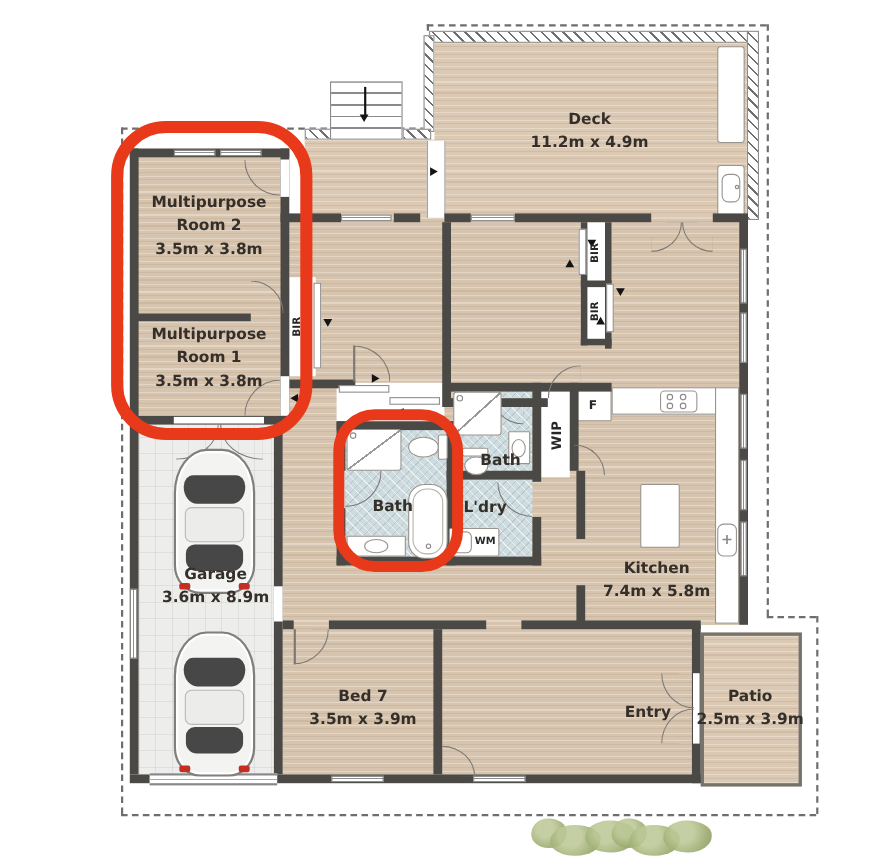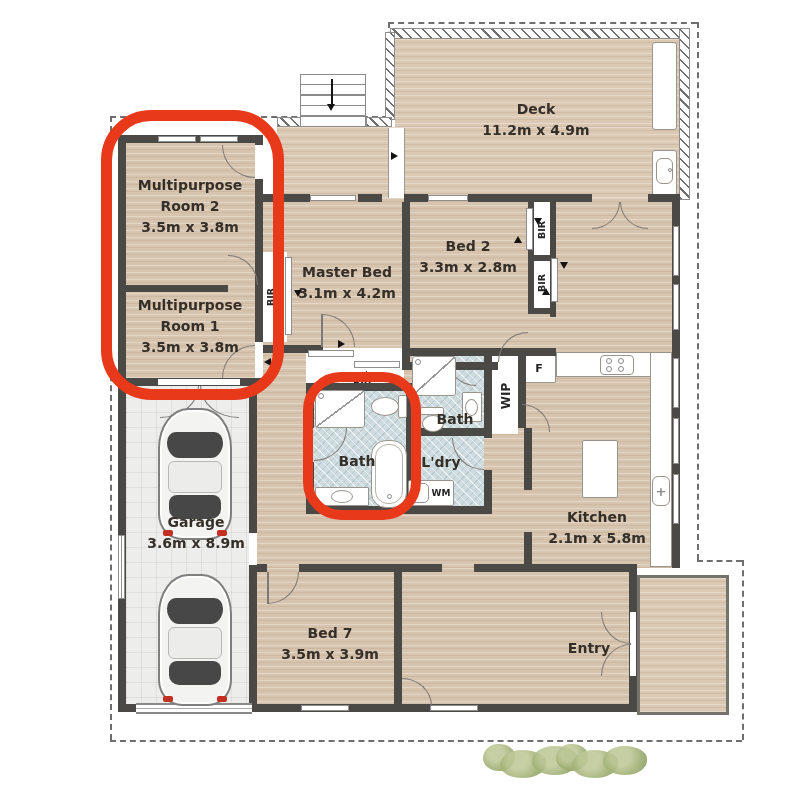--- a/index.html
+++ b/index.html
@@ -267,51 +267,47 @@
   <div class="a lbl" style="left:190px;top:206px">
     <div>Multipurpose</div>
       <div>Room 2</div>
       <div>3.5m x 3.8m</div>
   </div>
   <div class="a lbl" style="left:190px;top:326px">
     <div>Multipurpose</div>
       <div>Room 1</div>
       <div>3.5m x 3.8m</div>
   </div>
-  <div class="a lbl" style="left:347px;top:283px">
-    <div>Master Bed</div>
-      <div>3.1m x 4.2m</div>
-  </div>
-  <div class="a lbl" style="left:468px;top:257px">
-    <div>Bed 2</div>
-      <div>3.3m x 2.8m</div>
-  </div>
   <div class="a lbl" style="left:357px;top:461px">
     <div>Bath</div>
   </div>
   <div class="a lbl" style="left:455px;top:419px">
     <div>Bath</div>
   </div>
   <div class="a lbl" style="left:441px;top:462px">
     <div>L'dry</div>
   </div>
   <div class="a lbl" style="left:597px;top:528px">
     <div>Kitchen</div>
-      <div>2.1m x 5.8m</div>
+      <div>7.4m x 5.8m</div>
   </div>
   <div class="a lbl" style="left:196px;top:533px">
     <div>Garage</div>
       <div>3.6m x 8.9m</div>
   </div>
   <div class="a lbl" style="left:330px;top:644px">
     <div>Bed 7</div>
       <div>3.5m x 3.9m</div>
   </div>
   <div class="a lbl" style="left:589px;top:648px">
     <div>Entry</div>
+  </div>
+  <div class="a lbl" style="left:682px;top:644px">
+    <div>Patio</div>
+      <div>2.5m x 3.9m</div>
   </div>
 
   <div class="a sm rot" style="left:270px;top:297px">BIR</div>
   <div class="a sm" style="left:362px;top:379px">BIR</div>
   <div class="a sm rot" style="left:541px;top:230px">BIR</div>
   <div class="a sm rot" style="left:541px;top:283px">BIR</div>
   <div class="a sm" style="left:441px;top:493px;font-size:9px">WM</div>
   <div class="a md rot" style="left:506px;top:396px;font-size:12px">WIP</div>
   <div class="a md" style="left:539px;top:368px">F</div>
 

